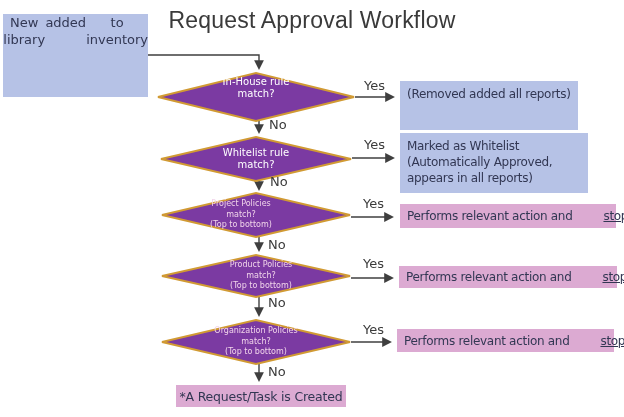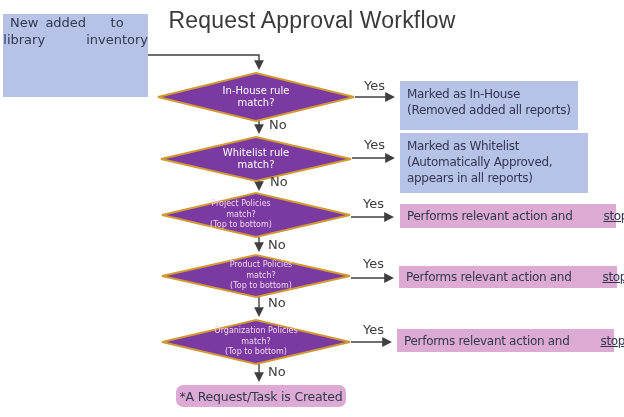--- a/index.html
+++ b/index.html
@@ -29,21 +29,21 @@
     background:var(--blue-box-fill,#b6c2e6);font-size:12px;line-height:16px;
     letter-spacing:-.3px;padding:5px 7px;box-sizing:border-box;
   }
   .pinkbox{
     background:var(--pink-box-fill,#dcaad2);font-size:12px;letter-spacing:-.3px;
     display:flex;align-items:center;padding:0 7px;box-sizing:border-box;white-space:nowrap;gap:31px;
   }
   .pinkbox .em{text-decoration:underline;}
   .endbox{
     left:176px;top:385px;width:170px;height:22px;background:var(--pink-box-fill,#dcaad2);
-    font-size:12.5px;letter-spacing:-.2px;display:flex;align-items:center;justify-content:center;border-radius:7px;
+    font-size:12.5px;letter-spacing:-.2px;display:flex;align-items:center;justify-content:center;
   }
 </style>
 </head>
 <body>
 
 <div id="canvas">
 
   <svg id="flow-svg" class="abs" viewBox="0 0 624 417" xmlns="http://www.w3.org/2000/svg">
     <defs>
       <marker id="ah" viewBox="0 0 10 10" refX="8" refY="5" markerWidth="7" markerHeight="7" orient="auto-start-reverse">
@@ -73,21 +73,21 @@
   </svg>
 
   <div id="title" class="abs">Request Approval Workflow</div>
 
   <div class="abs startbox">
     <div>New library</div>
     <div>added</div>
     <div>to inventory</div>
   </div>
 
-  <div class="abs dlabel two" style="left:171px;top:85px;">
+  <div class="abs dlabel two" style="left:171px;top:76px;">
     <div>In-House rule</div>
     <div>match?</div>
   </div>
   <div class="abs dlabel two" style="left:171px;top:147px;">
     <div>Whitelist rule</div>
     <div>match?</div>
   </div>
   <div class="abs dlabel three" style="left:156px;top:199px;">
     <div>Project Policies</div>
     <div>match?</div>
@@ -110,21 +110,20 @@
   <div class="abs edge-label" style="left:363px;top:256px;">Yes</div>
   <div class="abs edge-label" style="left:363px;top:322px;">Yes</div>
 
   <div class="abs edge-label" style="left:269px;top:117px;">No</div>
   <div class="abs edge-label" style="left:270px;top:174px;">No</div>
   <div class="abs edge-label" style="left:268px;top:237px;">No</div>
   <div class="abs edge-label" style="left:268px;top:295px;">No</div>
   <div class="abs edge-label" style="left:268px;top:364px;">No</div>
 
   <div class="abs bluebox" style="left:400px;top:81px;width:178px;height:49px;">
-    <div>Marked as In-House</div>
     <div>(Removed added all reports)</div>
   </div>
   <div class="abs bluebox" style="left:400px;top:133px;width:188px;height:60px;">
     <div>Marked as Whitelist</div>
     <div>(Automatically Approved,</div>
     <div>appears in all reports)</div>
   </div>
 
   <div class="abs pinkbox" style="left:400px;top:204px;width:216px;height:24px;">
     <span>Performs relevant action and</span>

